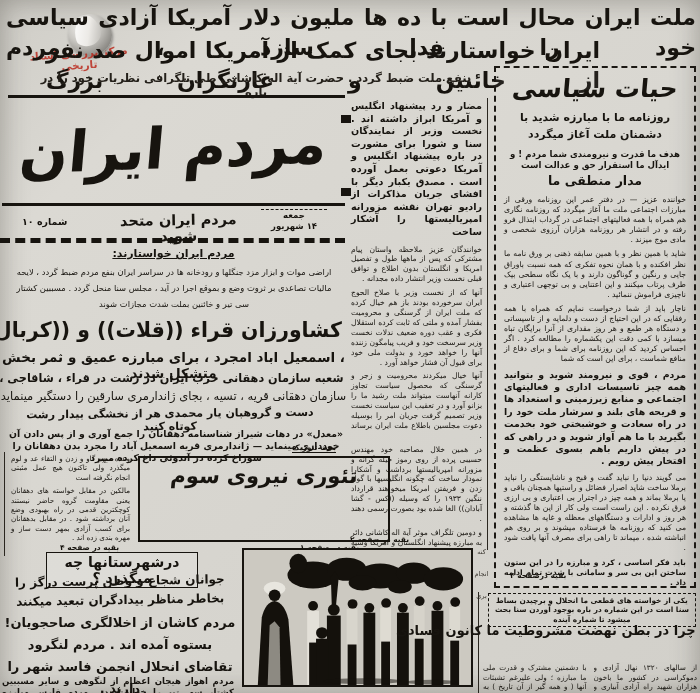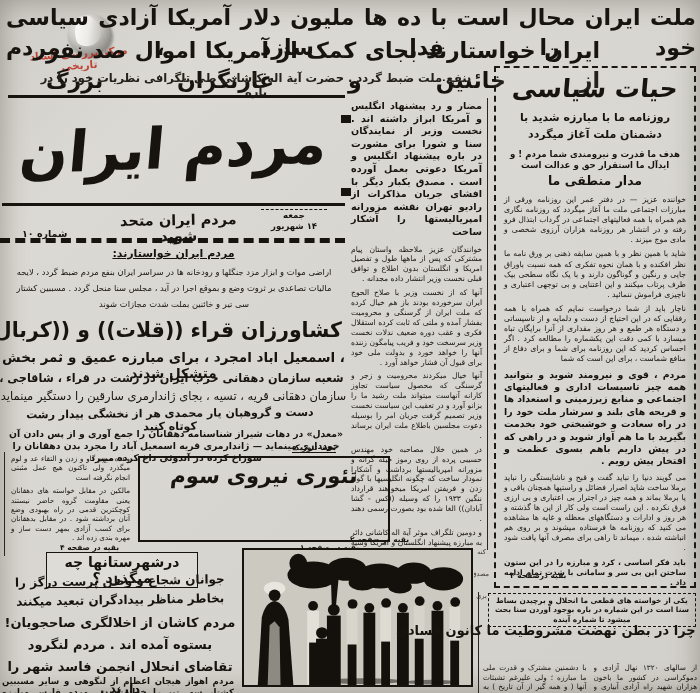--- a/index.html
+++ b/index.html
@@ -41,21 +41,21 @@
   .mast{top:92px;left:0;width:347px;height:150px;}
   .mast-rule-top{position:absolute;top:3px;left:8px;right:2px;height:3px;background:#17140f;}
   .mast-title{position:absolute;top:6px;left:0;right:0;text-align:center;font-size:57px;line-height:100px;
       font-weight:bold;letter-spacing:-3px;transform:skewX(-7deg) rotate(-2deg);}
   .mast-rule-bot{position:absolute;top:111px;left:2px;right:2px;height:3px;background:#17140f;}
   .mast-strip{position:absolute;top:116px;left:0;right:0;height:26px;}
   .mast-date{position:absolute;right:20px;top:1px;width:66px;text-align:center;font-size:8.5px;
       font-weight:bold;line-height:11px;border-top:1px dashed #17140f;}
   .mast-slogan{position:absolute;right:100px;left:110px;top:4px;text-align:center;font-size:14.5px;
       font-weight:bold;transform:rotate(-1deg);}
-  .mast-issue{position:absolute;left:22px;top:20px;font-size:9.5px;font-weight:bold;}
+  .mast-issue{position:absolute;left:22px;top:8px;font-size:9.5px;font-weight:bold;}
   .mast-dashed{position:absolute;top:146px;left:0;right:2px;border-top:5px dashed #17140f;}
 
   
   .demands-head{top:247px;left:0;width:347px;text-align:center;font-size:11px;font-weight:bold;
       text-decoration:underline;}
   .demands-body{top:264px;left:16px;width:316px;font-size:8.4px;line-height:16px;text-align:center;}
 
   
   .farm-headline{top:318px;left:0;width:347px;text-align:center;font-size:21px;font-weight:bold;
       white-space:nowrap;transform:scaleX(.97);}
@@ -267,21 +267,21 @@
 
       <g fill="#14110c" opacity=".5">
         <ellipse cx="120" cy="136" rx="40" ry="3"></ellipse>
         <ellipse cx="190" cy="137" rx="26" ry="2.5"></ellipse>
       </g>
     </svg>
   </div>
 
   <div class="abs photo-strip">
     <span>کنه</span>
-    <span>مصدق</span>
+    <span>انجام</span>
     <span>بری</span>
   </div>
 
   <div class="abs rule sen-rule"></div>
   <div class="abs sen-note">یکی از خواسته های قطعی ما انحلال و برچیدن بساط سنا است در این شماره در باره بوجود آوردن سنا بحث میشود تا شماره آینده</div>
   <div class="abs sen-h1">چرا در بطن نهضت مشروطیت ما کانون فسادی</div>
   <div class="abs sen-cols">
     <div class="sen-col">از سالهای ۱۳۲۰ نهال آزادی و دموکراسی در کشور ما باخون هزاران شهید راه آزادی آبیاری و قدرت ملی با مشروطیت تثبیت می شد</div>
     <div class="sen-col">با دشمنین مشترک و قدرت ملی ما مبارزه ؛ ولی علیرغم تشبثات آنها ( و همه گیر از آن تاریخ ) به نیروی ملل تکامل</div>
   </div>

